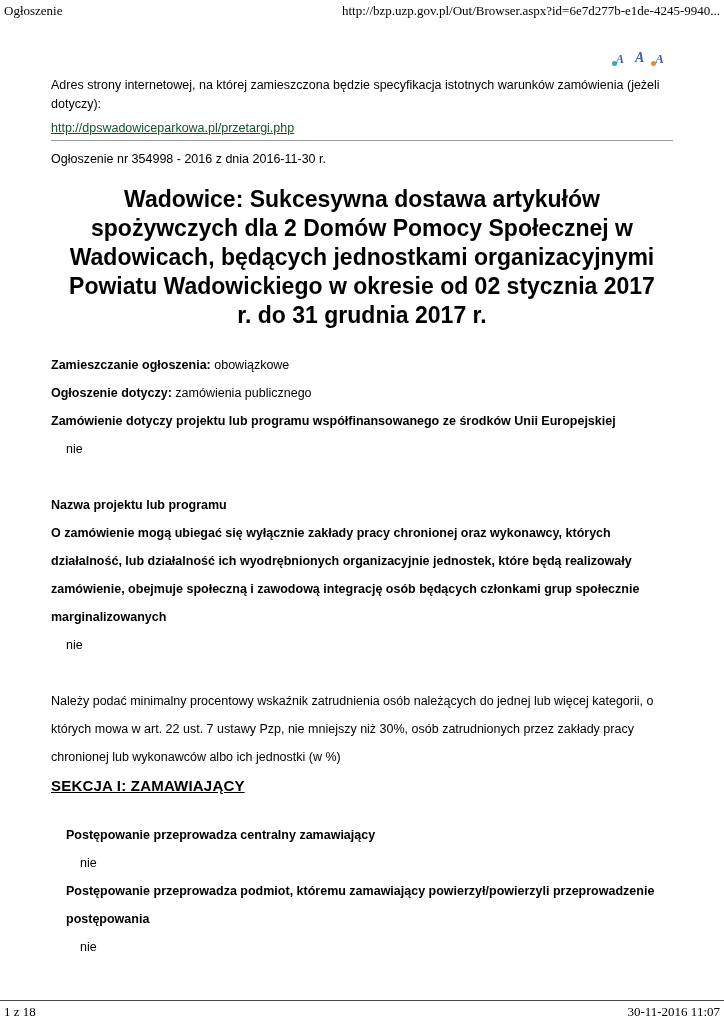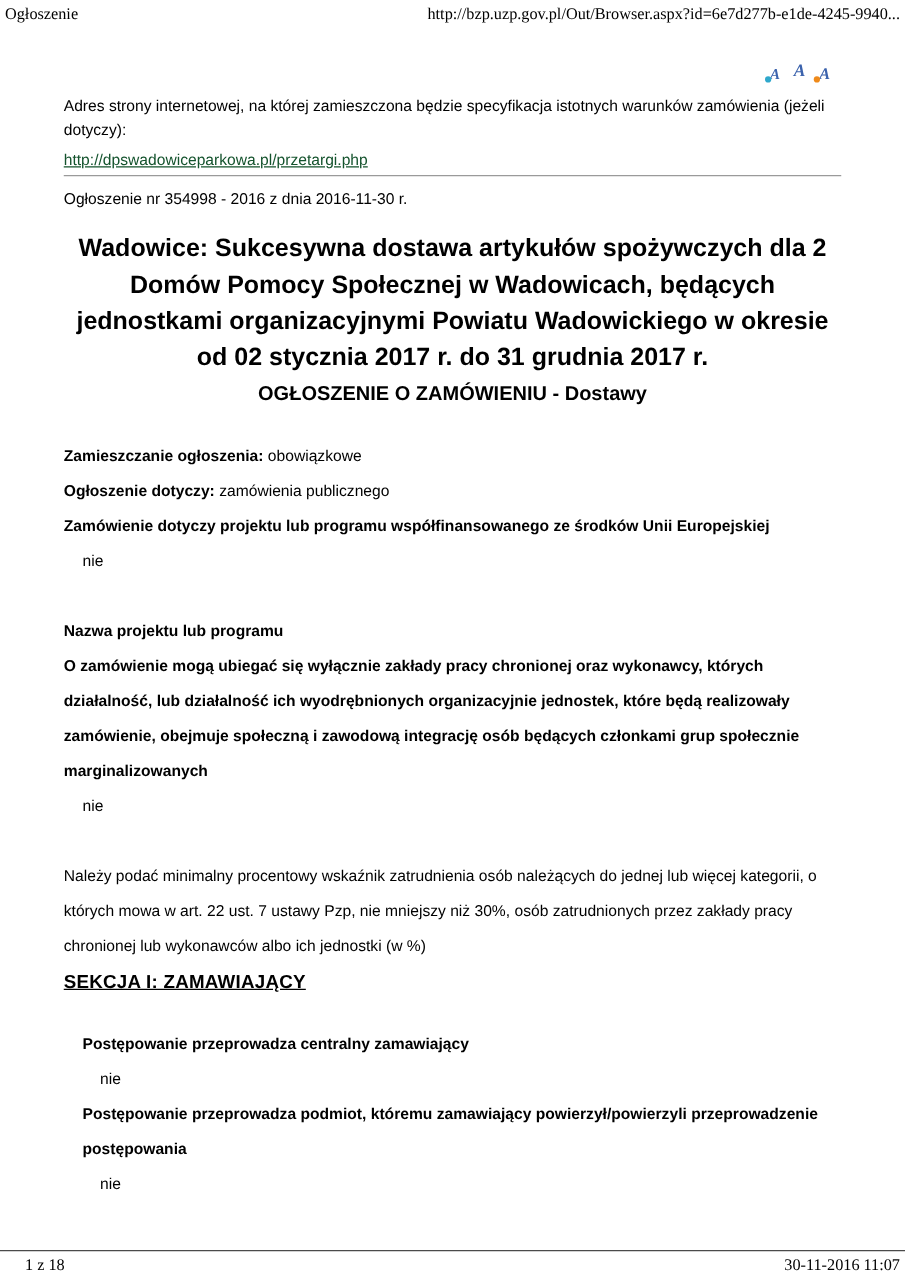--- a/index.html
+++ b/index.html
@@ -22,21 +22,21 @@
     justify-content: space-between;
     align-items: flex-start;
     font-family: "Liberation Serif", serif;
     font-size: 13px;
     gap: 47px;
   }
   .print-footer {
     position: absolute;
     left: 0; right: 0; bottom: 0;
     border-top: 1px solid #4a4a4a;
-    padding: 3px 4px 4px 20px;
+    padding: 3px 4px 4px 4px;
     display: flex;
     justify-content: space-between;
     font-family: "Liberation Serif", serif;
     font-size: 13px;
     background: #fff;
   }
 
   
   .font-controls {
     position: absolute;
@@ -83,21 +83,21 @@
     cursor: pointer;
   }
   .rule {
     border: none;
     border-top: 1px solid #9a9a9a;
     margin: 4px 0 0 0;
   }
   .notice { margin-top: 9px; line-height: 19px; }
 
   .title-block { margin-top: 16px; text-align: center; padding: 0 8px; }
-  .main-title { font-size: 20px; font-weight: bold; line-height: 29px; }
+  .main-title { font-size: 23px; font-weight: bold; line-height: 29px; }
   .subtitle   { font-size: 16px; font-weight: bold; line-height: 29px; }
 
   .body-block { margin-top: 21px; }
   .line { line-height: 28px; }
   .para { line-height: 28px; }
   .bold { font-weight: bold; }
   .nowrap { white-space: nowrap; }
   .indent1 { padding-left: 15px; }
   .indent2 { padding-left: 29px; }
   .spacer28 { height: 28px; }
@@ -135,21 +135,20 @@
     <div class="linkrow">
       <a class="spec-link">http://dpswadowiceparkowa.pl/przetargi.php</a>
     </div>
 
     <hr class="rule">
 
     <p class="notice">Ogłoszenie nr 354998 - 2016 z dnia 2016-11-30 r.</p>
 
     <div class="title-block">
       <div class="main-title">Wadowice: Sukcesywna dostawa artykułów spożywczych dla 2 Domów Pomocy Społecznej w Wadowicach, będących jednostkami organizacyjnymi Powiatu Wadowickiego w okresie od 02 stycznia 2017 r. do 31 grudnia 2017 r.</div>
-      <div class="subtitle">OGŁOSZENIE O ZAMÓWIENIU - Dostawy</div>
     </div>
 
     <div class="body-block">
 
       <p class="line nowrap"><strong>Zamieszczanie ogłoszenia:</strong> <span>obowiązkowe</span></p>
 
       <p class="line nowrap"><strong>Ogłoszenie dotyczy:</strong> <span>zamówienia publicznego</span></p>
 
       <p class="line bold nowrap">Zamówienie dotyczy projektu lub programu współfinansowanego ze środków Unii Europejskiej</p>
       <p class="line indent1">nie</p>

